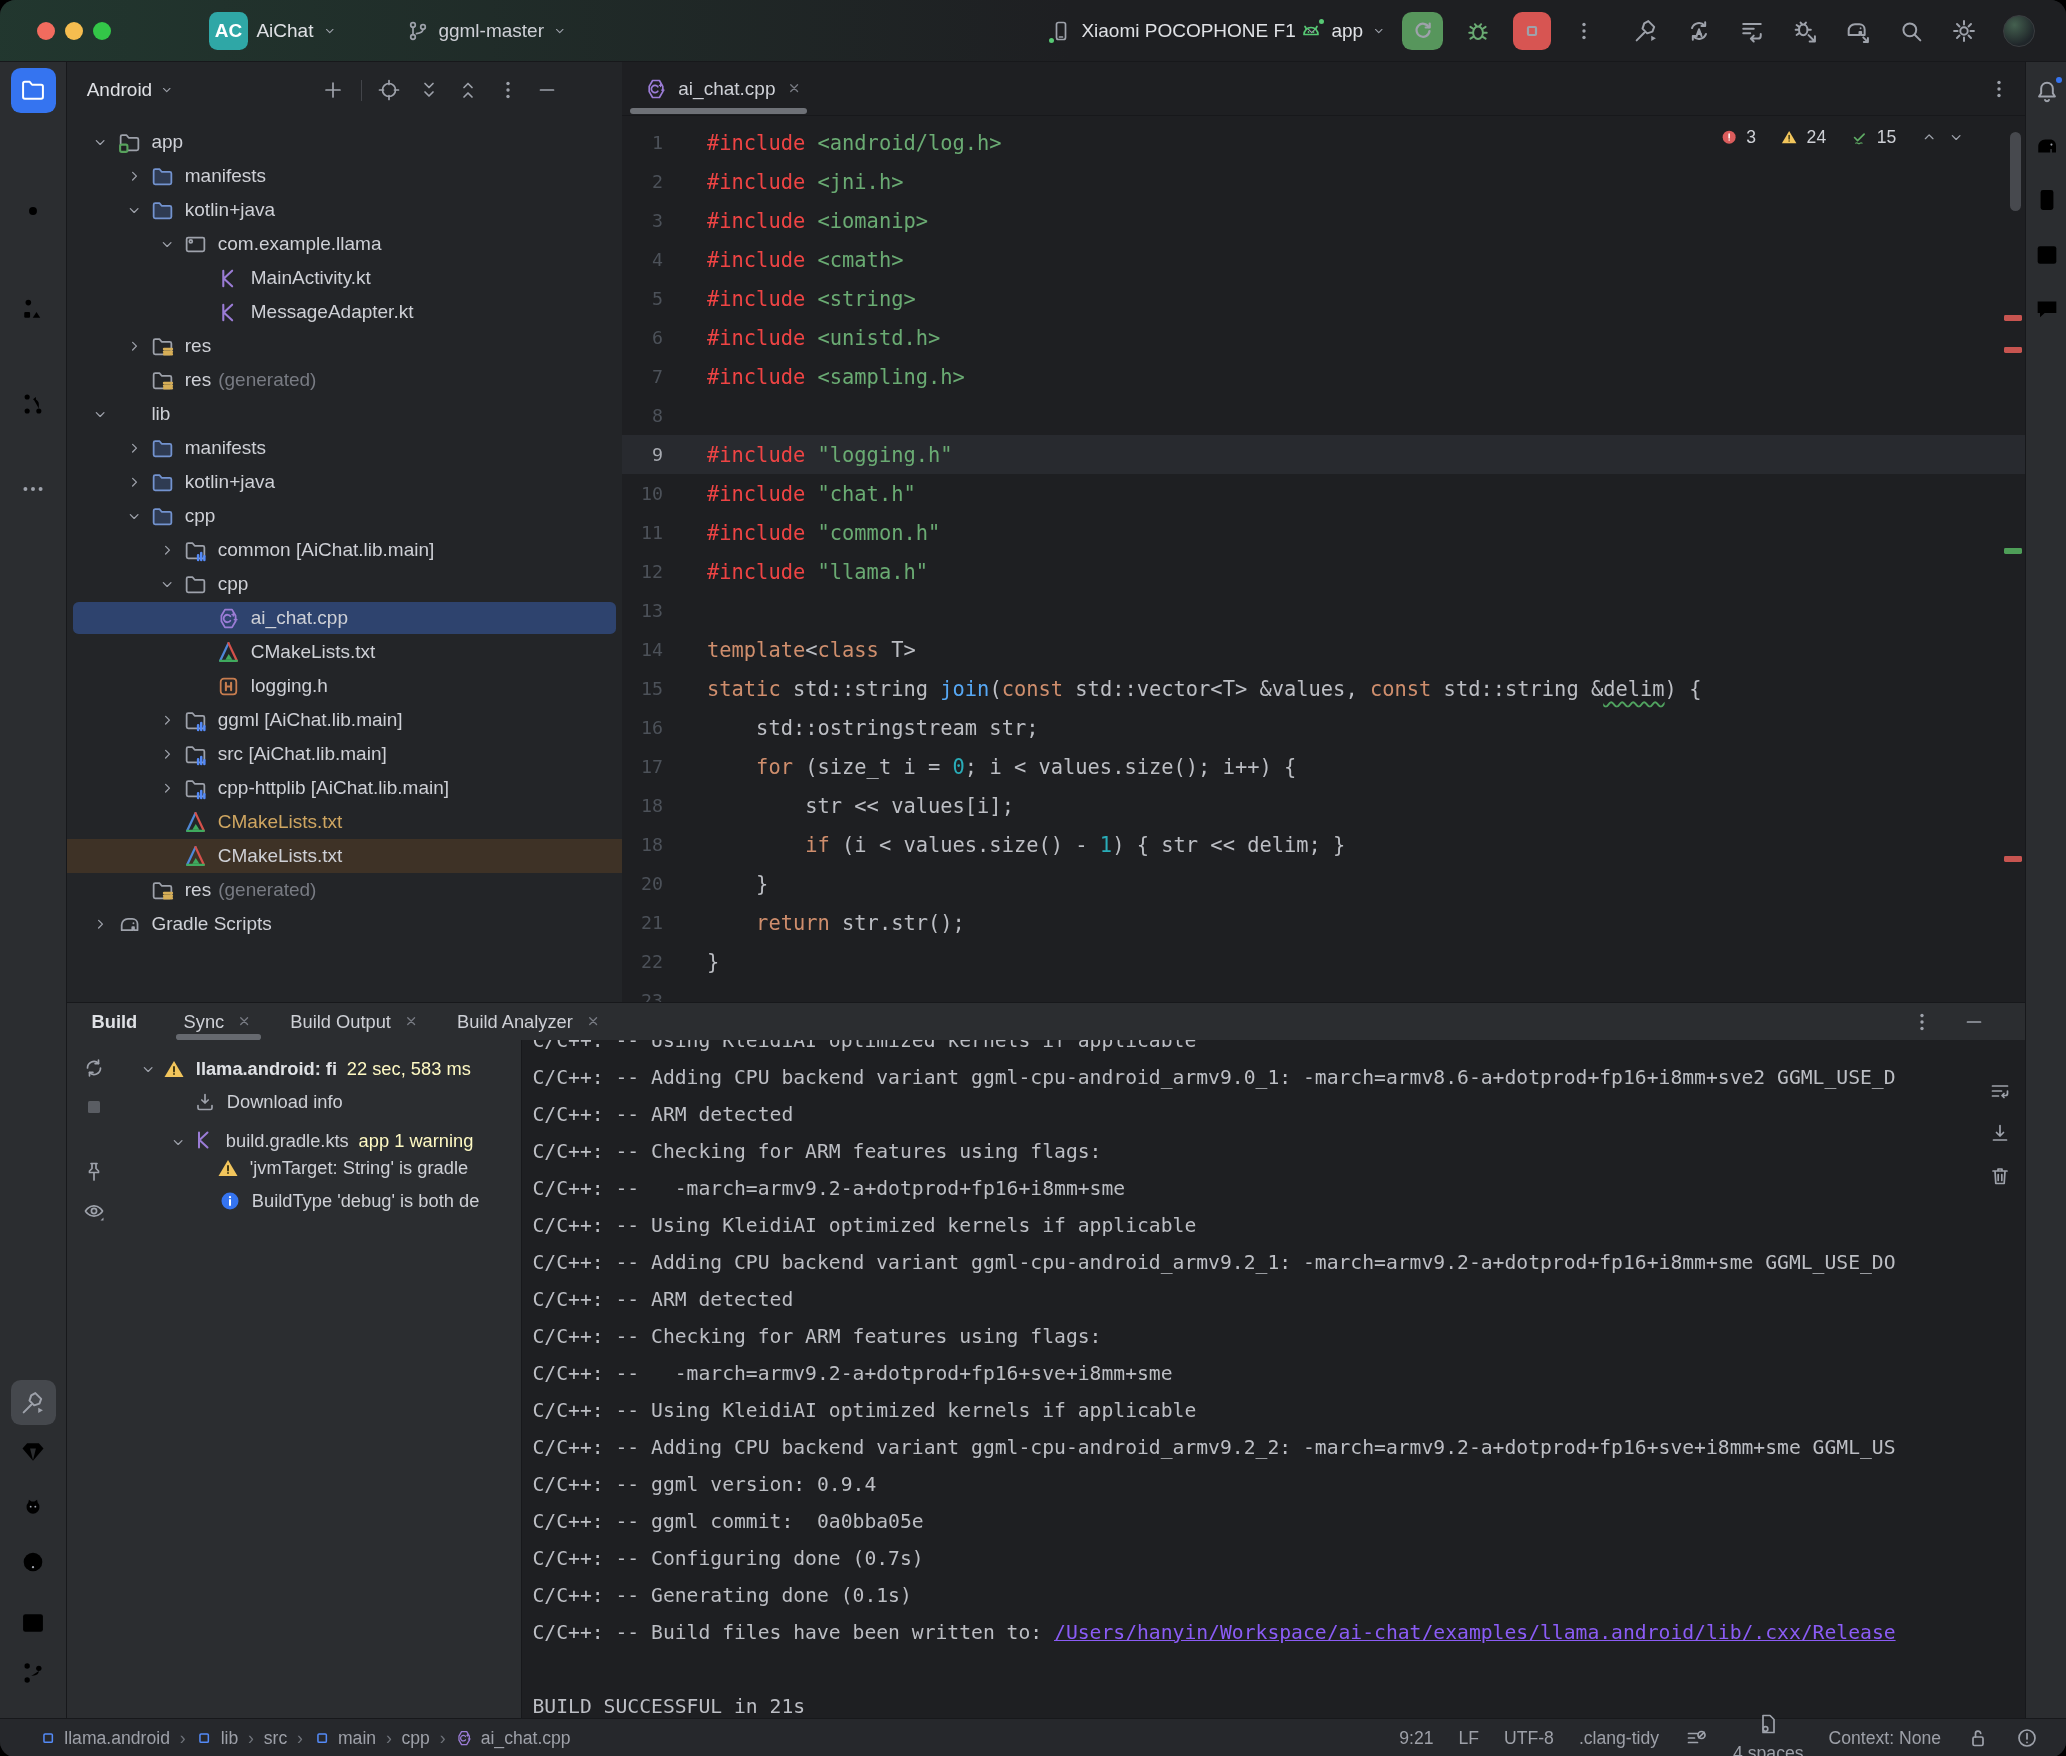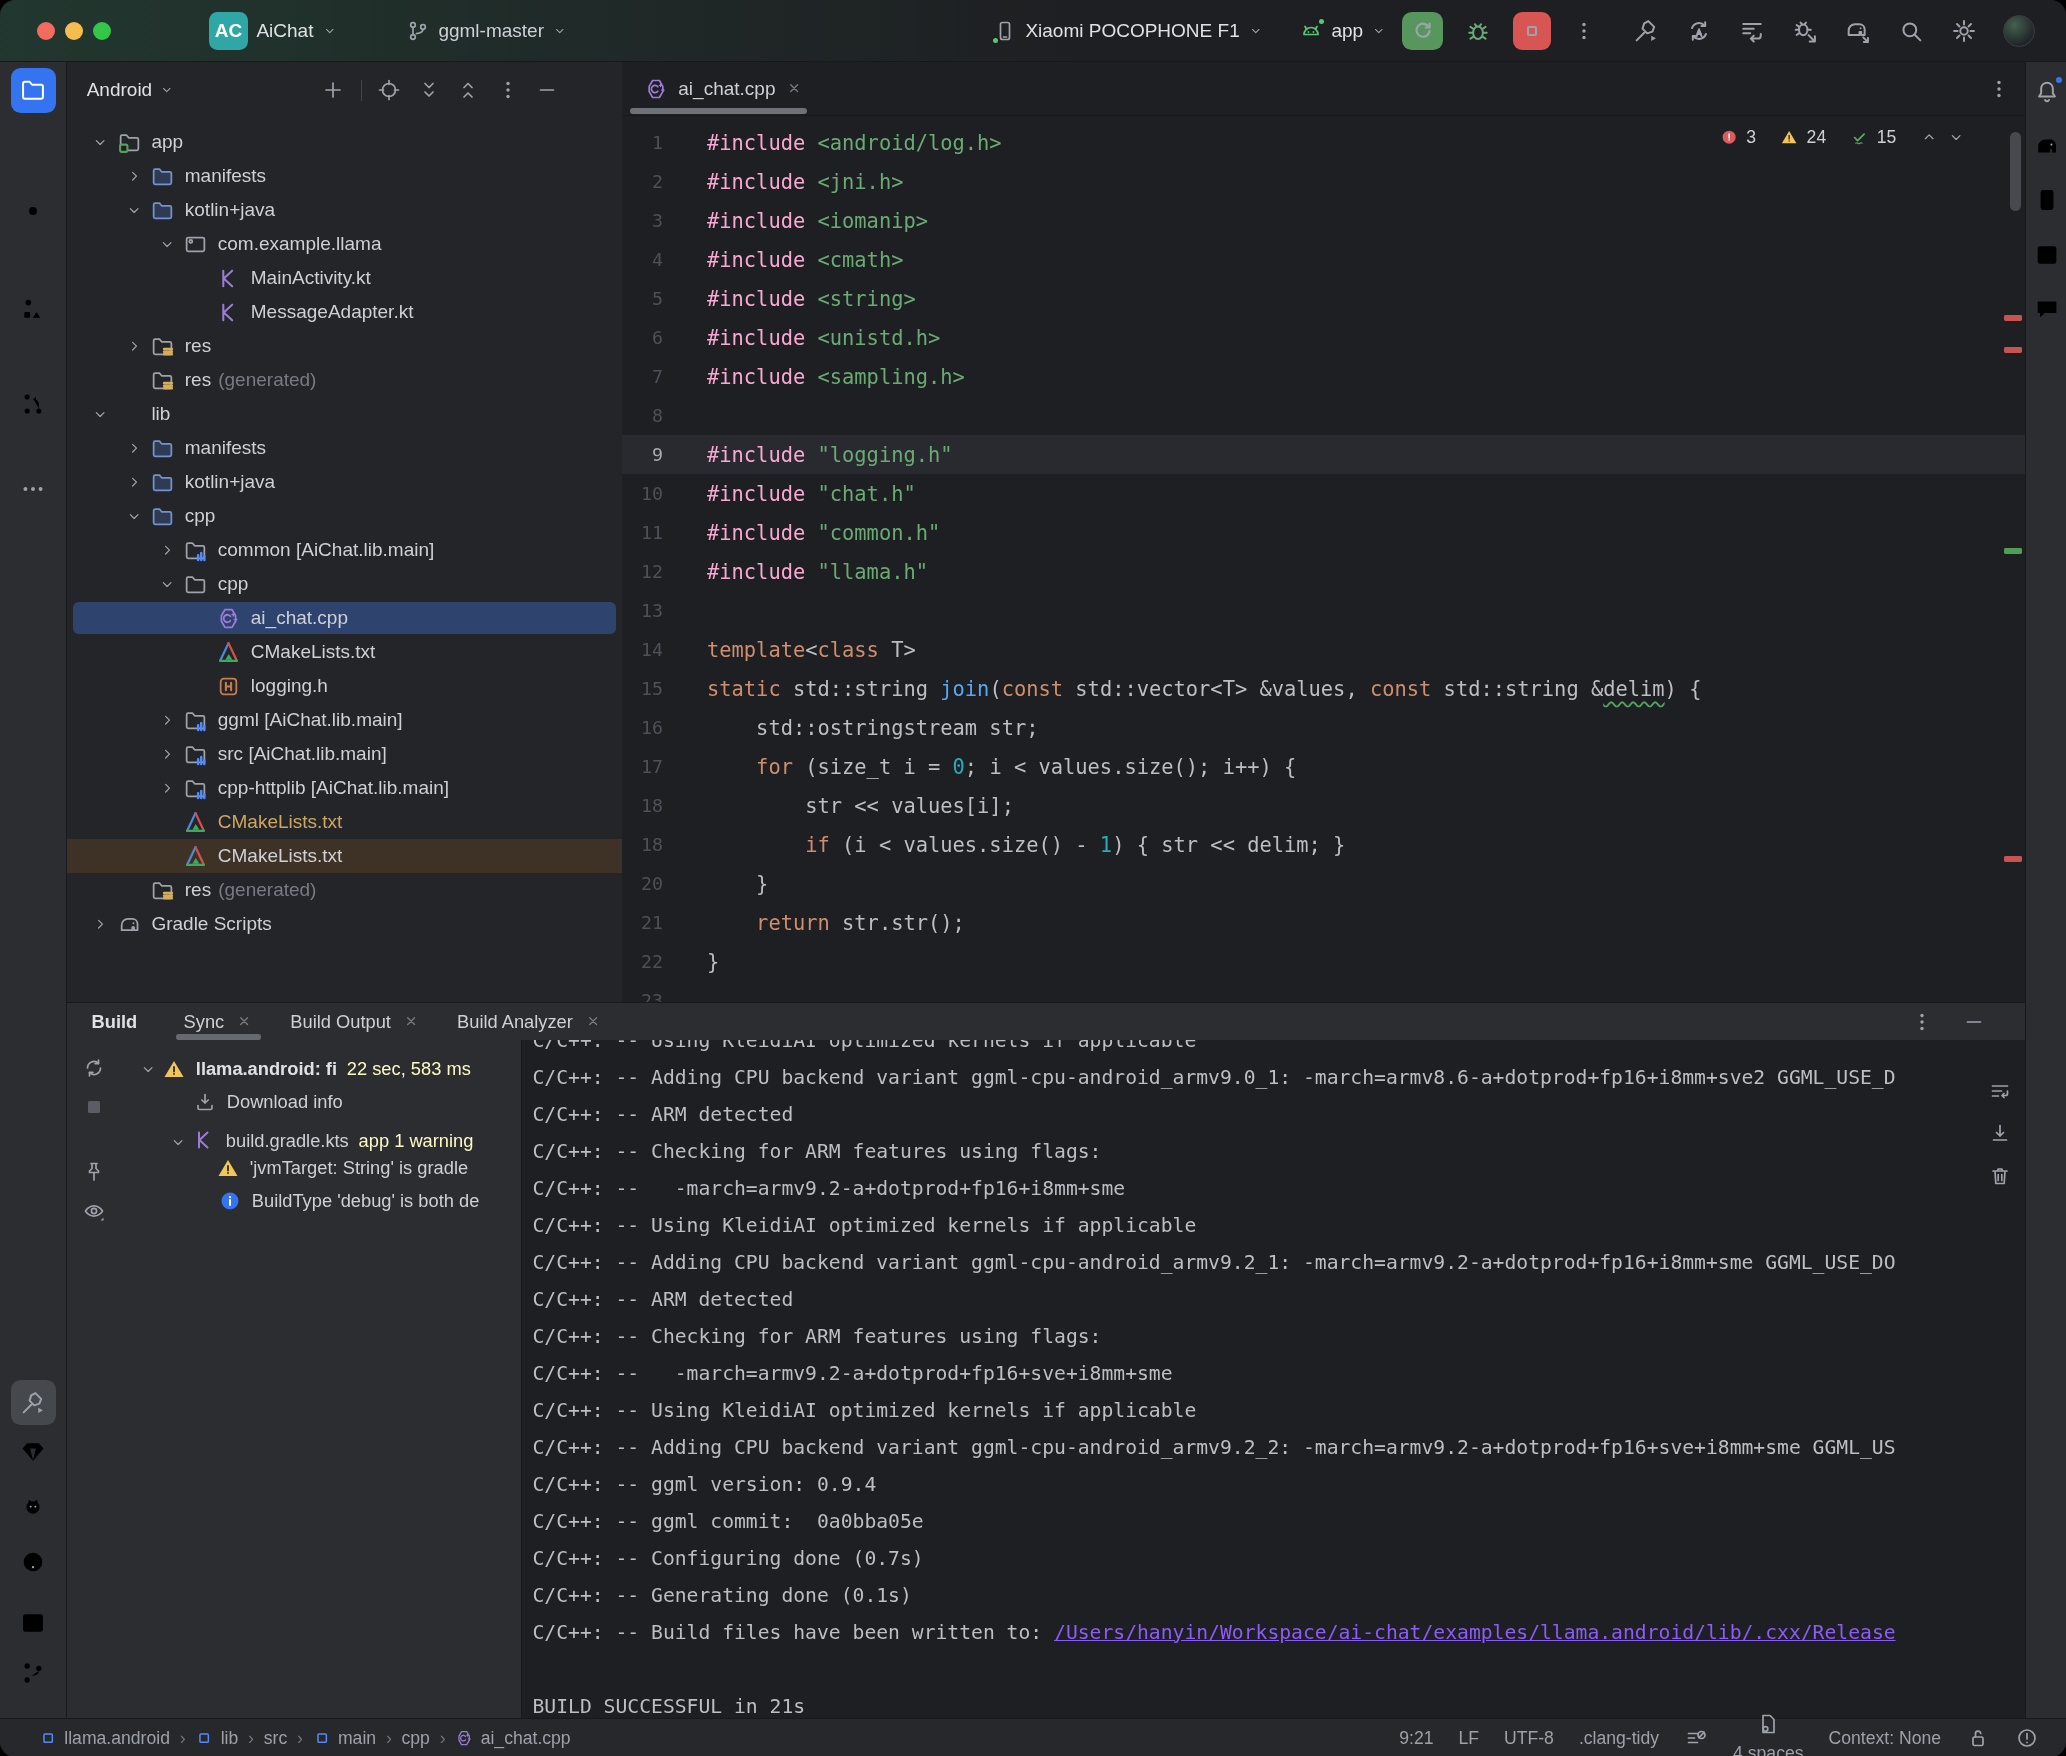--- a/index.html
+++ b/index.html
@@ -69,21 +69,21 @@
   .tabbar{height:54px;display:flex;align-items:center;border-bottom:0.7px solid #17181b;position:relative;padding-left:9.8px;}
   .etab{display:flex;align-items:center;gap:9.8px;height:100%;padding:0 12.7px;color:#ced0d6;font-size:19px;}
   .tab-underline{position:absolute;left:8.4px;top:46px;width:177px;height:6.3px;background:#6e7177;border-radius:3.5px;}
   .ecode{position:relative;padding-top:7px;}
   .crow{display:flex;align-items:center;height:39px;}
   .lnum{width:41px;text-align:right;font:18.3px "DejaVu Sans Mono",monospace;color:#4c5159;flex:none;}
   .gpad{width:44px;flex:none;}
   .ctext{font:20.4px "DejaVu Sans Mono",monospace;white-space:pre;color:#bcbec4;}
   .crow.cur{background:#282a2f;}
   .crow.cur .lnum{color:#a8abb2;}
-  .tk-d{color:#f9a8d4;}
+  .tk-d{color:#ef4444;}
   .tk-s{color:#6aab73;}
   .tk-k{color:#cf8e6d;}
   .tk-f{color:#57a8f5;}
   .tk-n{color:#29acb8;}
   .tk-p{color:#bcbec4;}
   .tk-w{color:#bcbec4;text-decoration:underline wavy #50a35f;text-decoration-thickness:1.8px;text-underline-offset:4.9px;}
   .insp{position:absolute;top:65px;right:60px;display:flex;align-items:center;gap:8.4px;font-size:17.6px;color:#ced0d6;z-index:5;}
   .insp .gap{width:7px;}
   .ethumb{position:absolute;right:4.2px;top:70px;width:10.5px;height:79px;background:#47494e;border-radius:5.6px;z-index:4;}
   .emark{position:absolute;right:2.8px;width:18.3px;height:5.6px;border-radius:1.4px;z-index:4;}
@@ -147,21 +147,21 @@
             <path d="M7 8.3v7.4M17 10.3c0 3.2-3.2 4-6.5 4.3"></path>
           </svg>
         </span>
       <span style="color:#ced0d6">ggml-master</span>
       <span class="ic xs">
           <svg viewBox="0 0 24 24">
             <path d="M7 10l5 5 5-5"></path>
           </svg>
         </span>
     </div>
-    <div class="tb-item" style="left:993px">
+    <div class="tb-item" style="left:1049px">
       <span class="dot-wrap">
           <span class="ic">
             <svg viewBox="0 0 24 24">
               <rect x="7.5" y="3.5" width="9" height="17" rx="2"></rect>
               <path d="M10.5 18h3"></path>
             </svg>
           </span>
           <span class="gdot" style="left:-2.1px;bottom:-2.1px"></span>
         </span>
       <span>Xiaomi POCOPHONE F1</span>

